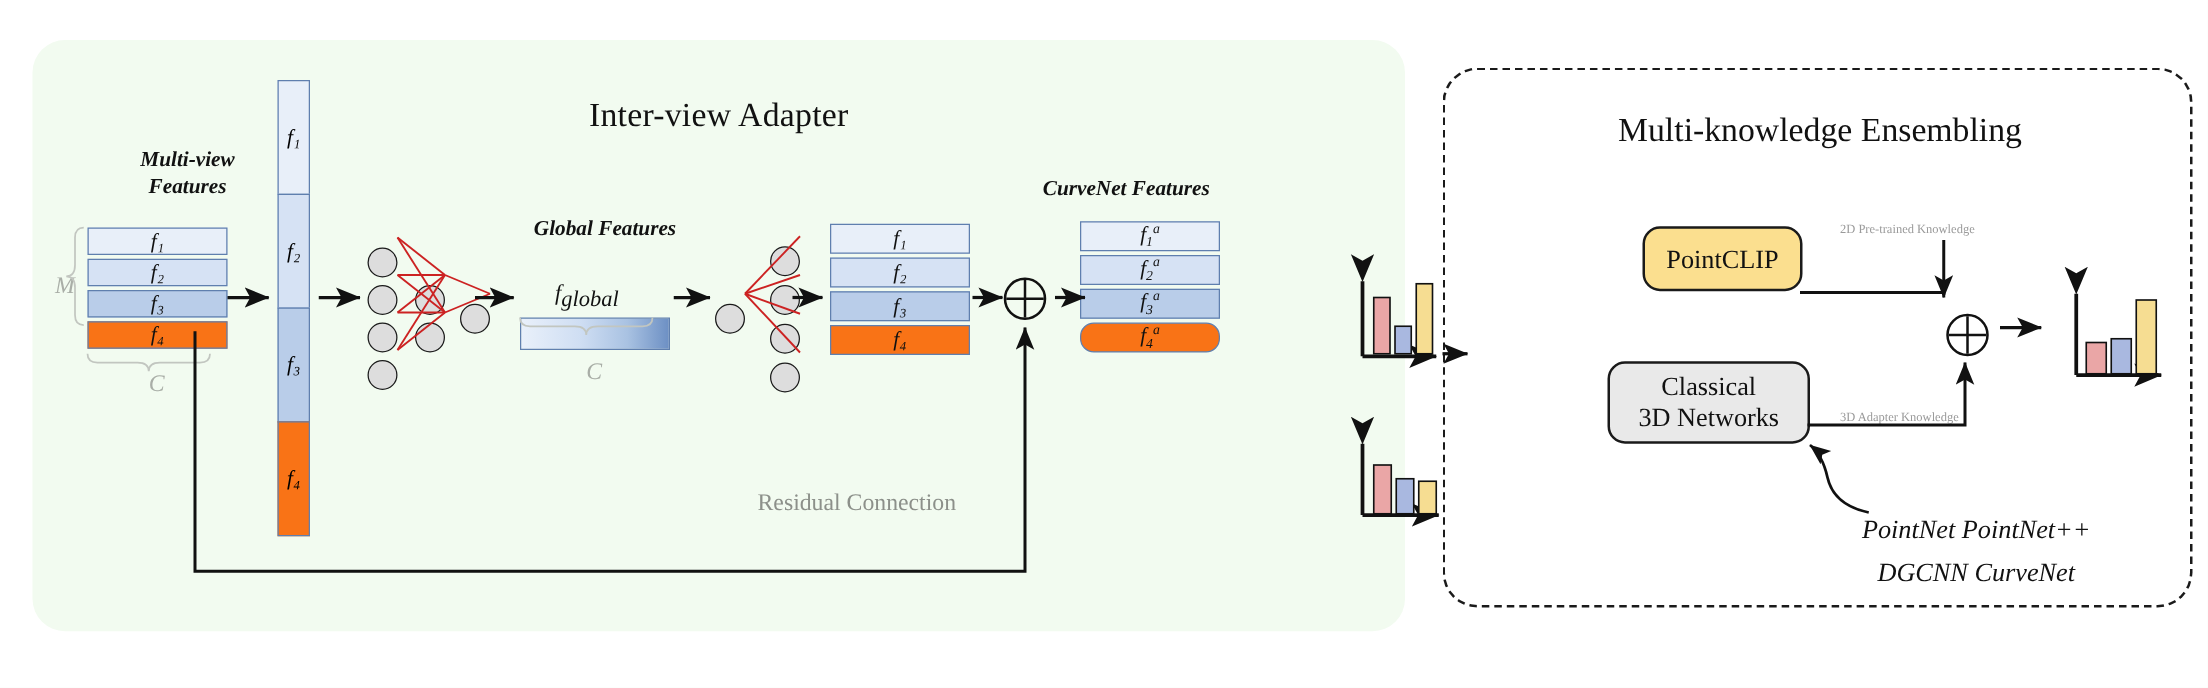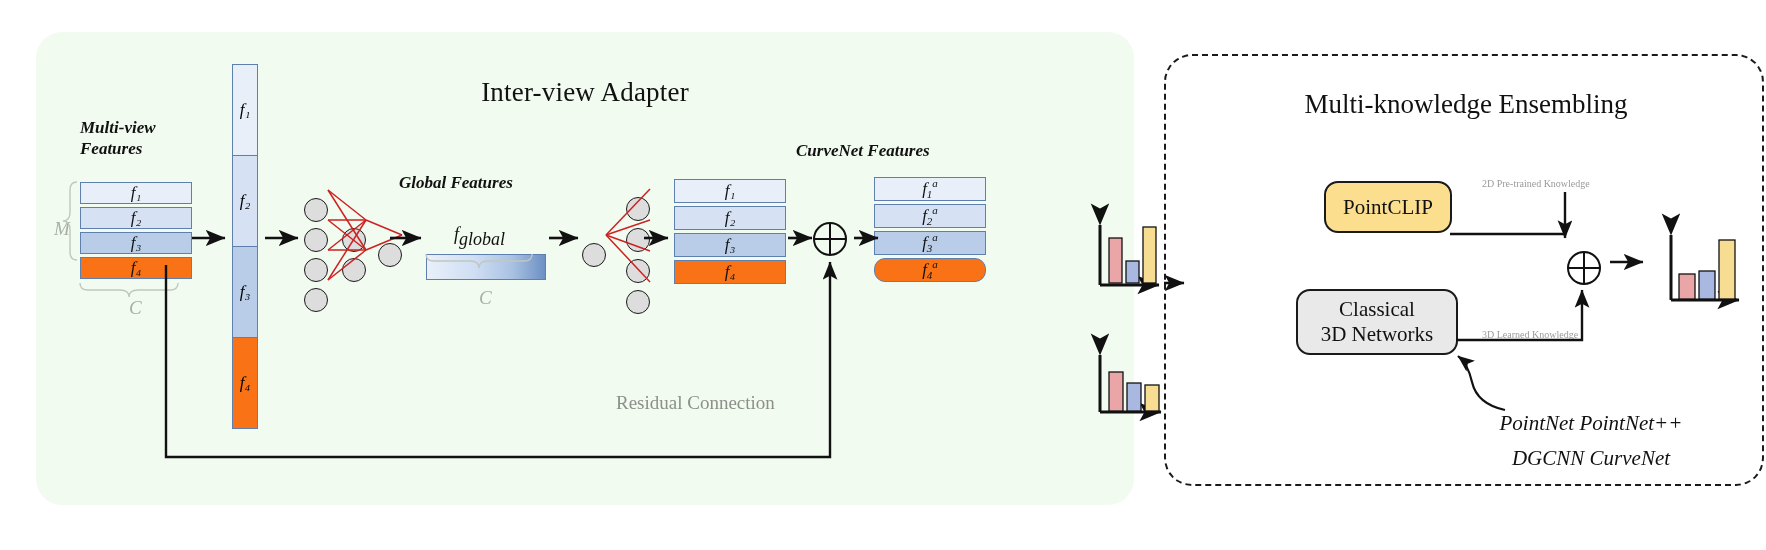--- a/index.html
+++ b/index.html
@@ -1,32 +1,32 @@
 <!DOCTYPE html>
 <html><head>
 <meta charset="utf-8">
 <style>
   html,body{margin:0;padding:0;background:#ffffff;}
   body{width:1766px;height:550px;position:relative;overflow:hidden;
        font-family:"Liberation Serif", serif;}
 
-  .stage{position:absolute;left:16px;top:0;width:1610px;height:550px;}
+  .stage{position:absolute;left:6px;top:0;width:1610px;height:550px;}
 
   
   #left-panel{
     position:absolute;left:20px;top:32px;width:1098px;height:473px;
     background:#f2fbf0;border-radius:26px;
   }
   #panel-title-left{
     position:absolute;left:0;top:45px;width:1098px;text-align:center;
     font-size:27px;color:#111;letter-spacing:.2px;
   }
 
   .cap{position:absolute;font-style:italic;font-weight:bold;font-size:17px;
-       color:#111;text-align:left;line-height:1.25;}
+       color:#111;text-align:center;line-height:1.25;}
 
   
   .fbox{position:absolute;border:1px solid #5f7fae;box-sizing:border-box;
         display:flex;align-items:center;justify-content:center;
         font-size:17px;font-style:italic;color:#111;}
   .fb1{background:#e8eff9;}
   .fb2{background:#d6e2f4;}
   .fb3{background:#b9cde9;}
   .fb4{background:#f97316;}
 
@@ -190,21 +190,21 @@
     </div>
 
     <div class="rbox" id="box-3dnets" style="left:130px;top:233px;width:162px;height:66px;">
       <span>
         <span>Classical</span><br>
         <span>3D Networks</span>
       </span>
     </div>
 
     <div class="klabel" style="left:316px;top:122px;">2D Pre-trained Knowledge</div>
-    <div class="klabel" style="left:316px;top:273px;">3D Learned Knowledge</div>
+    <div class="klabel" style="left:316px;top:273px;">3D Adapter Knowledge</div>
 
     <div class="plus" style="left:401px;top:195px;"></div>
 
     <div class="netnames" style="left:300px;top:350px;width:250px;">
       <span>PointNet  PointNet++</span><br>
       <span>DGCNN   CurveNet</span>
     </div>
   </div>
 
   <svg class="ov" viewBox="0 0 1766 550">

